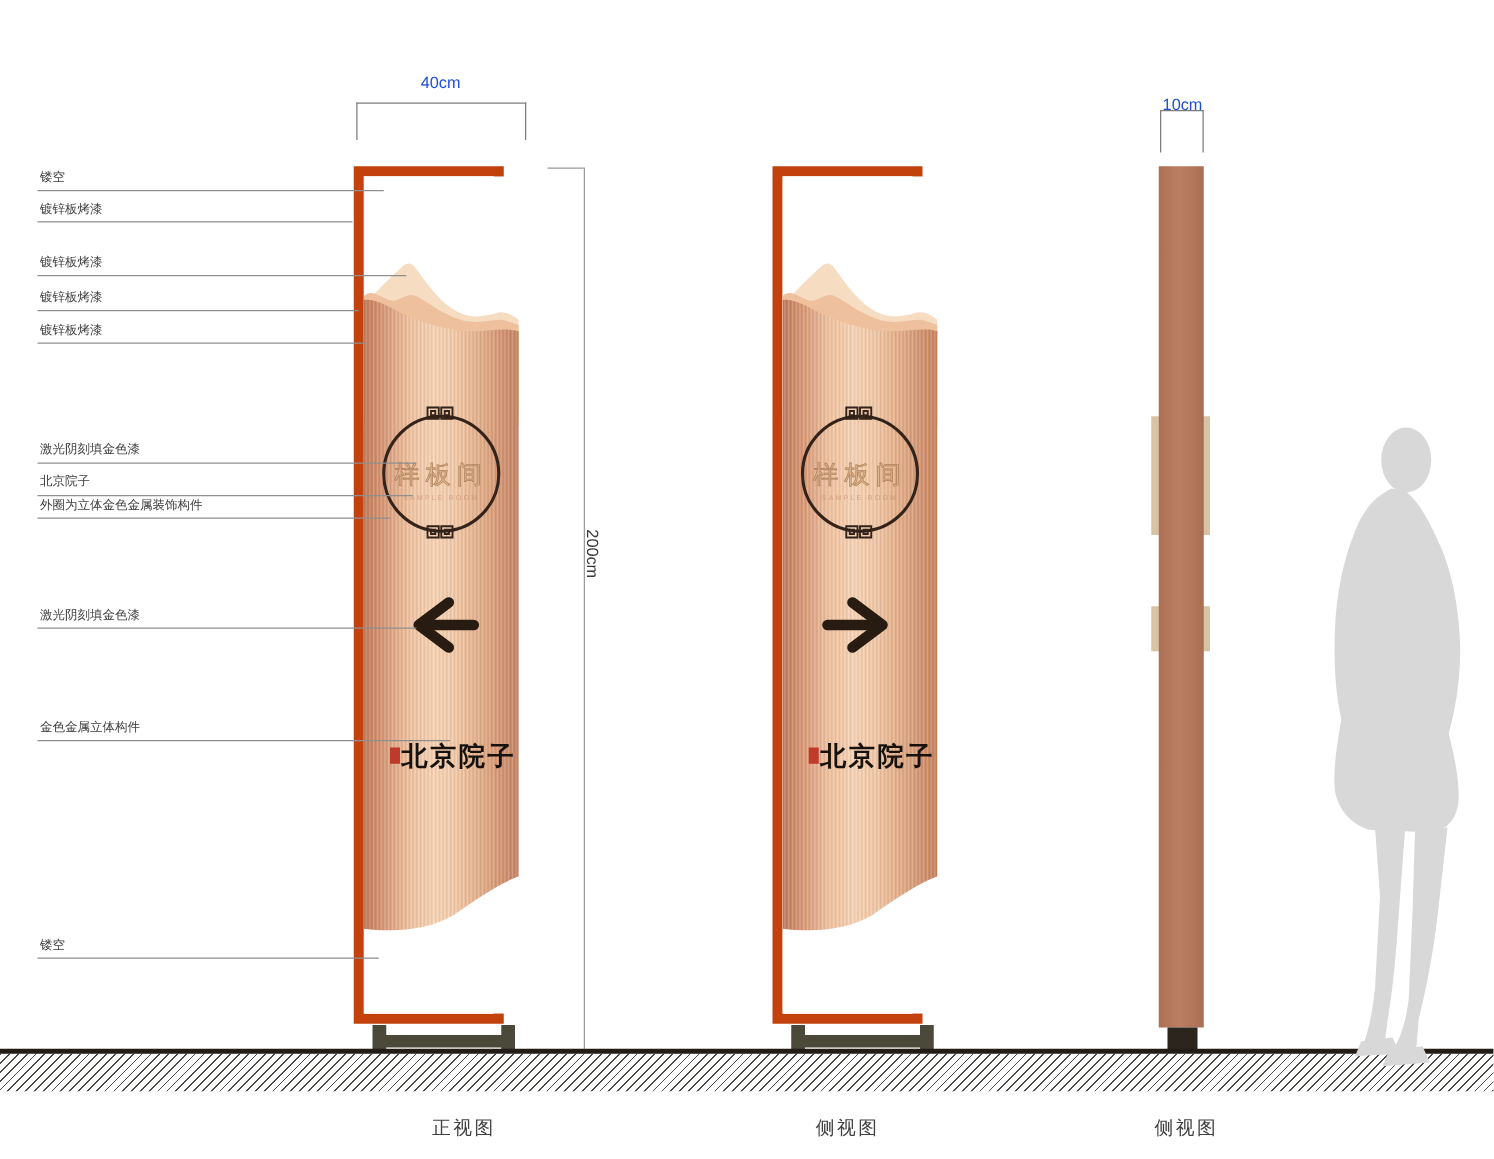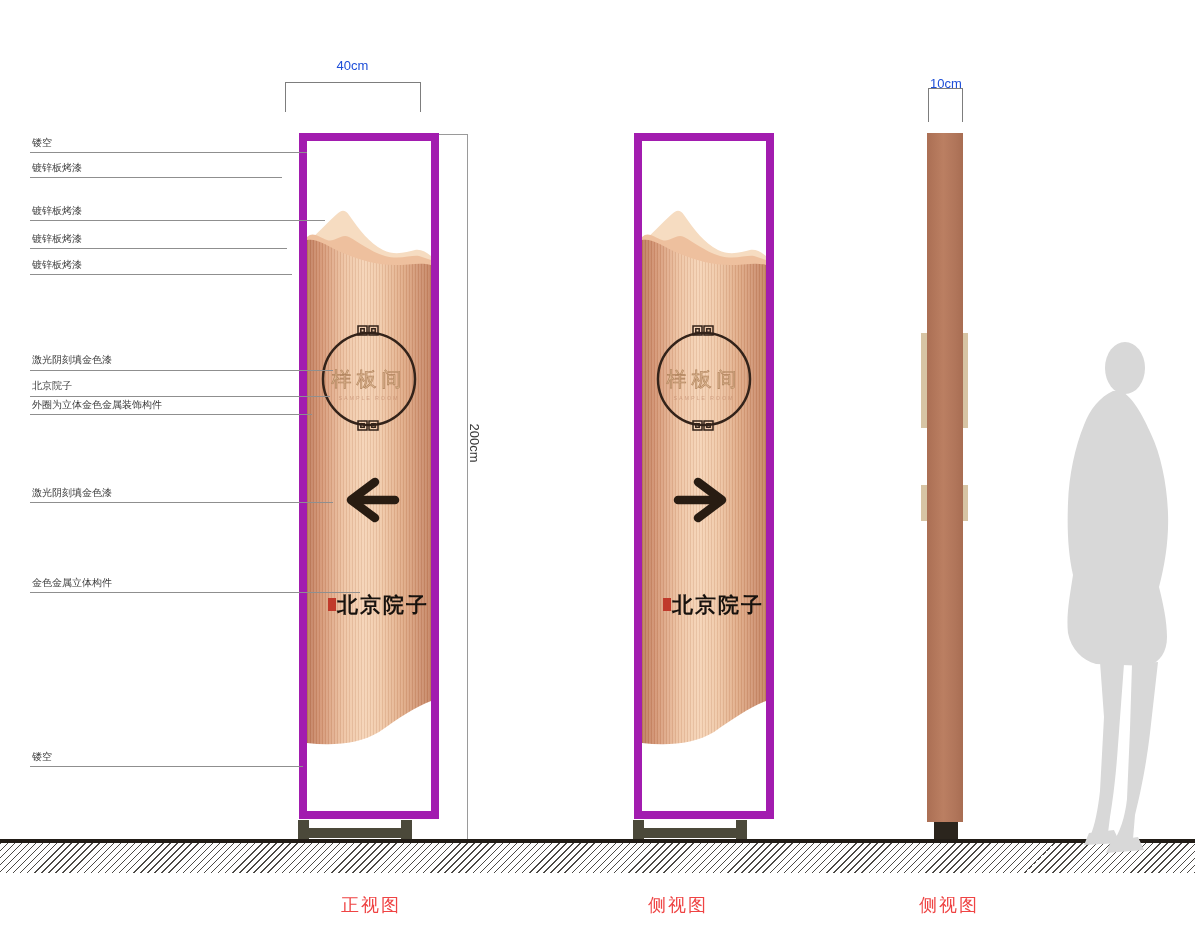--- a/index.html
+++ b/index.html
@@ -3,24 +3,24 @@
 <meta charset="utf-8">
 <style>
   html,body{margin:0;padding:0;background:#fff;}
   .canvas{position:relative;width:1195px;height:927px;background:#ffffff;overflow:hidden;
           font-family:"Liberation Sans",sans-serif;}
   .abs{position:absolute;}
   .label-text{position:absolute;left:32px;font-size:10px;color:#3c3c3c;white-space:nowrap;line-height:14px;}
   .leader{position:absolute;left:30px;height:1px;background:#8f8f8f;z-index:30;}
   .dim-line{position:absolute;background:#7d7d7d;}
   .dim-text{position:absolute;font-size:13px;color:#1d4ed8;text-align:center;}
-  .caption{position:absolute;top:893px;width:120px;text-align:center;font-size:18px;
-           letter-spacing:2px;color:#ef4444;}
-  .frame{position:absolute;top:133px;width:140px;height:686px;border:8px solid #a21caf;
-         background:#ffffff;box-sizing:border-box;z-index:10;margin-left:16px;}
+  .caption{position:absolute;top:893px;width:120px;text-align:center;font-size:15px;
+           letter-spacing:2px;color:#404040;}
+  .frame{position:absolute;top:133px;width:120px;height:686px;border:8px solid #c2410c;
+         background:#ffffff;box-sizing:border-box;z-index:10;}
   .base-bar{position:absolute;top:828px;width:110px;height:10px;background:#4b493a;z-index:5;}
   .base-leg{position:absolute;top:820px;width:11px;height:22px;background:#4b493a;z-index:5;}
   .ground-line{position:absolute;left:0;top:839px;width:1195px;height:4px;background:#221d17;z-index:20;}
   .hatch{position:absolute;left:0;top:843px;width:1195px;height:30px;z-index:19;
          background:repeating-linear-gradient(135deg, rgba(45,42,38,0.85) 0px, rgba(45,42,38,0.85) 1px, transparent 1px, transparent 5px);}
   .rot-dim{position:absolute;left:474px;top:443px;transform:translate(-50%,-50%) rotate(90deg);
            font-size:13px;color:#3a3a3a;white-space:nowrap;}
   svg text{font-family:"Liberation Sans",sans-serif;}
   .sil{position:absolute;left:1040px;top:337px;z-index:25;}
 </style>

